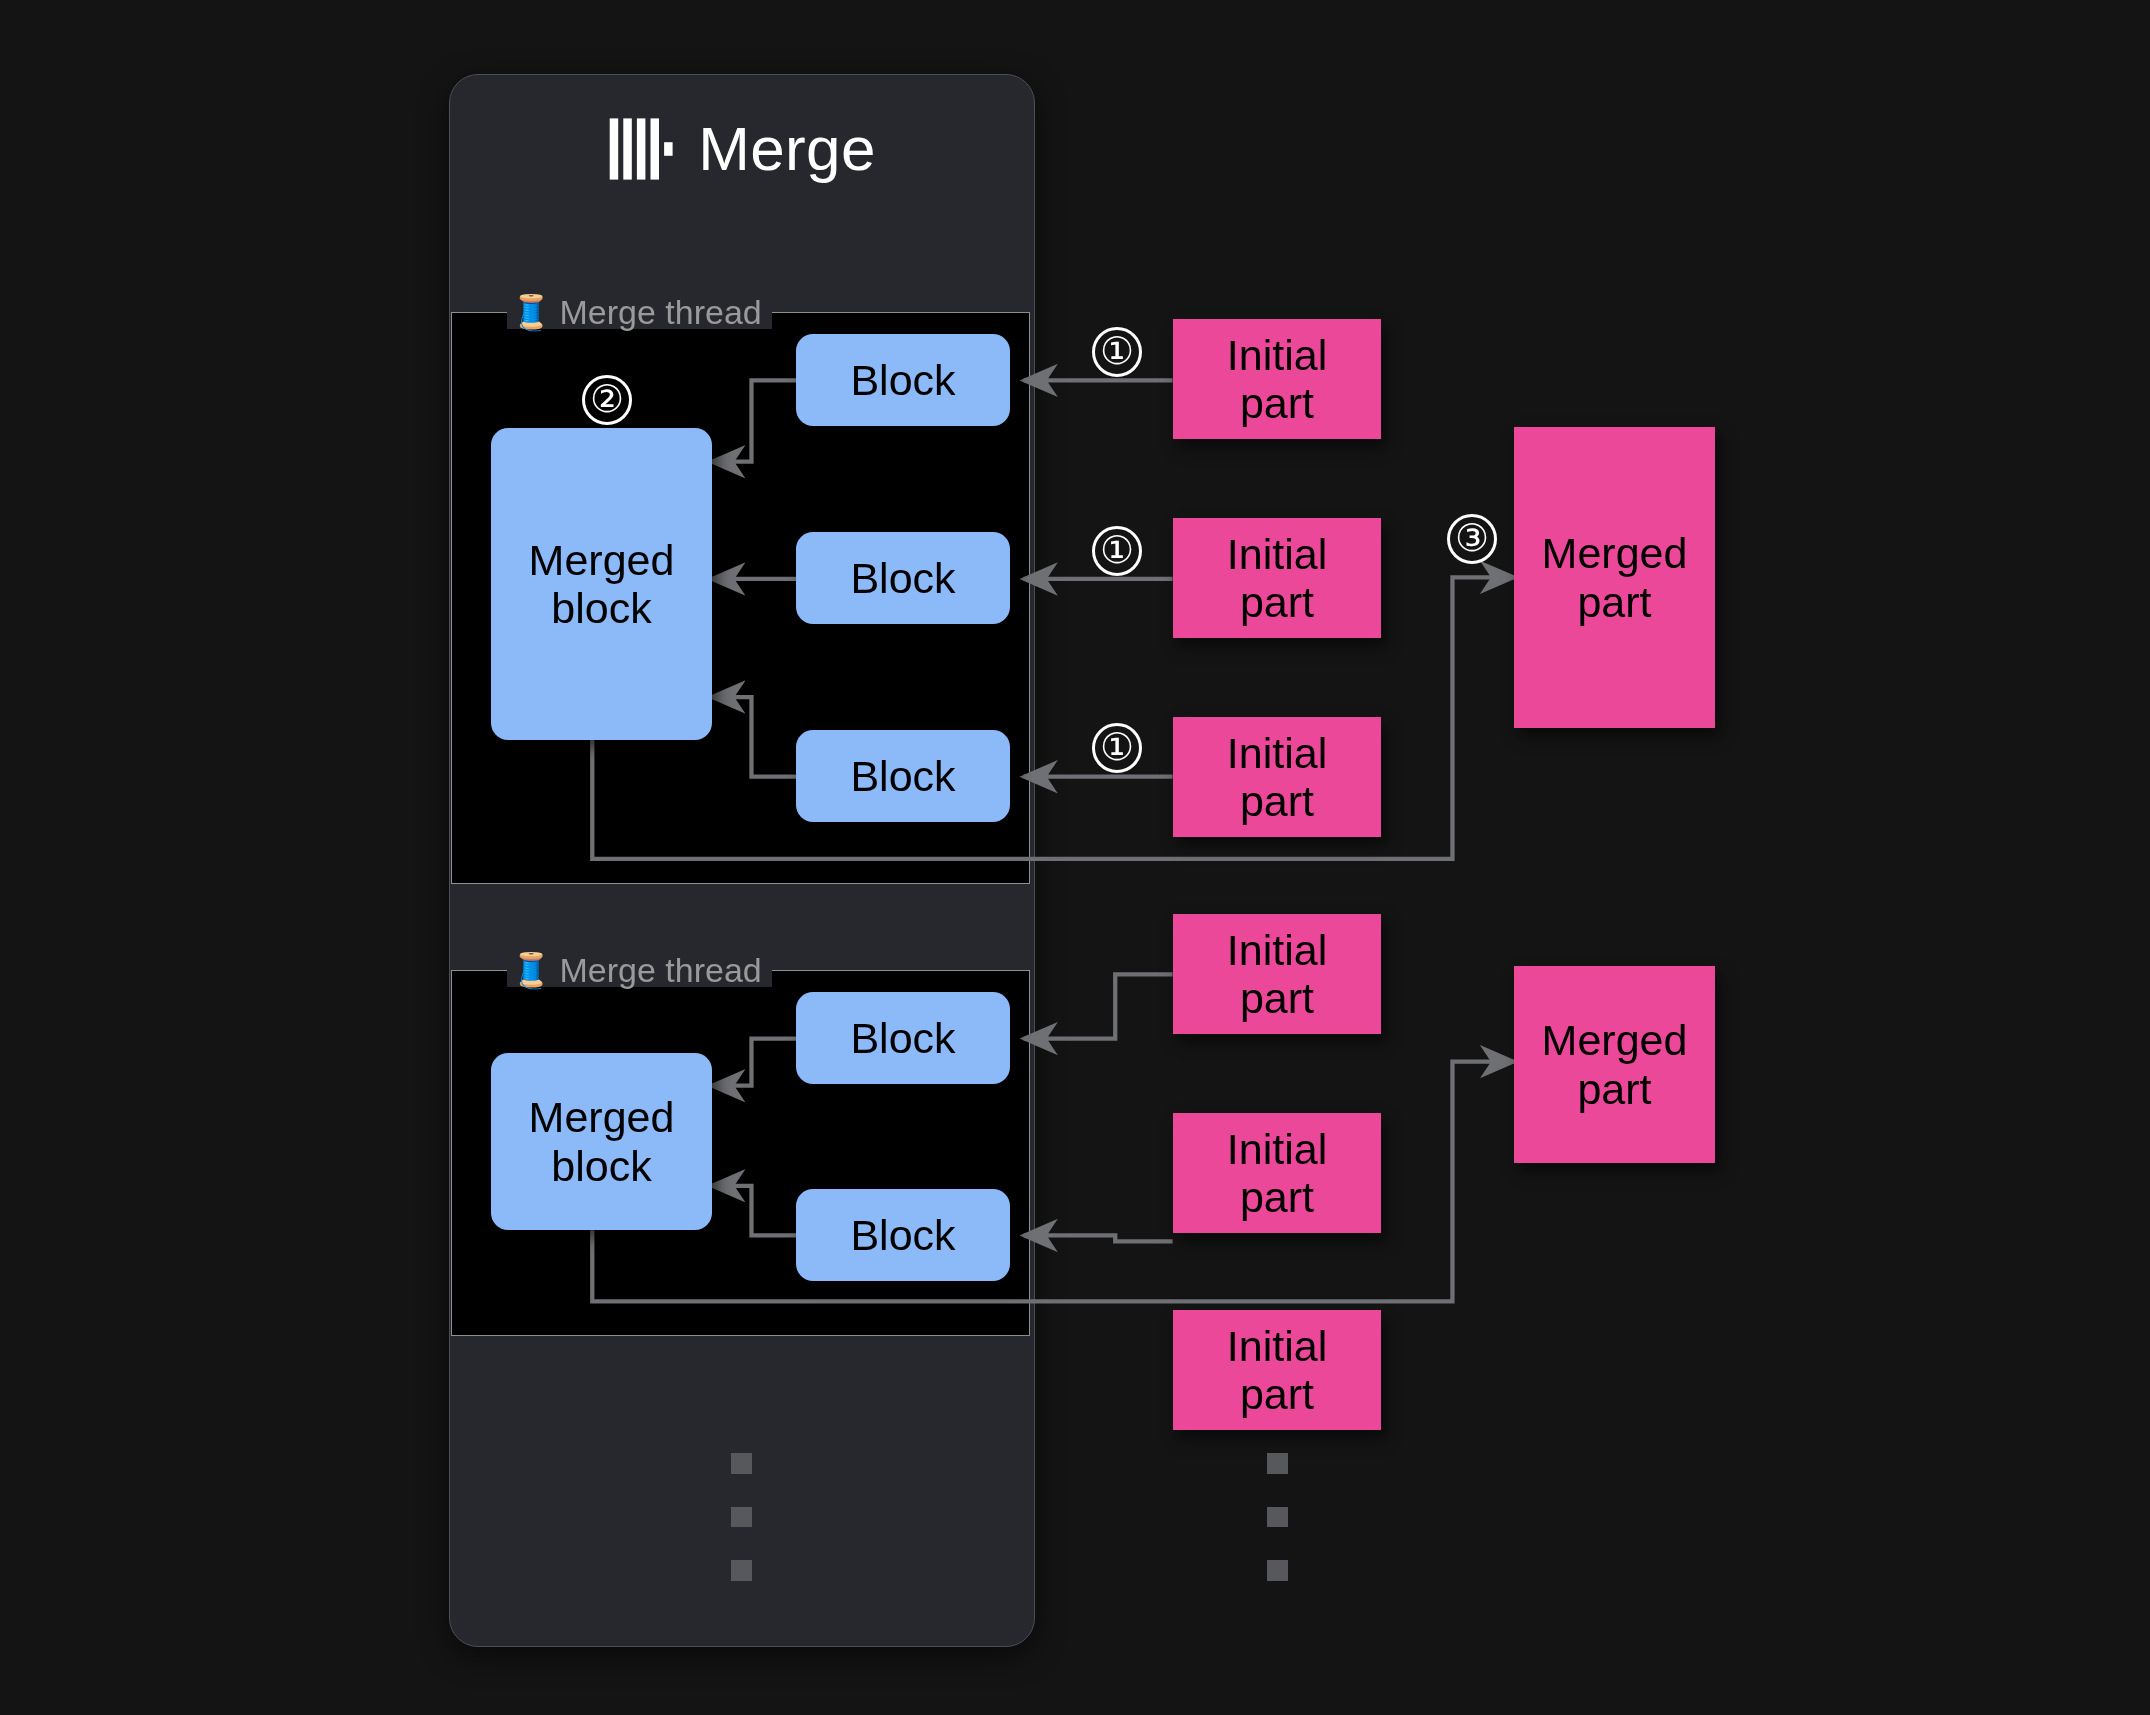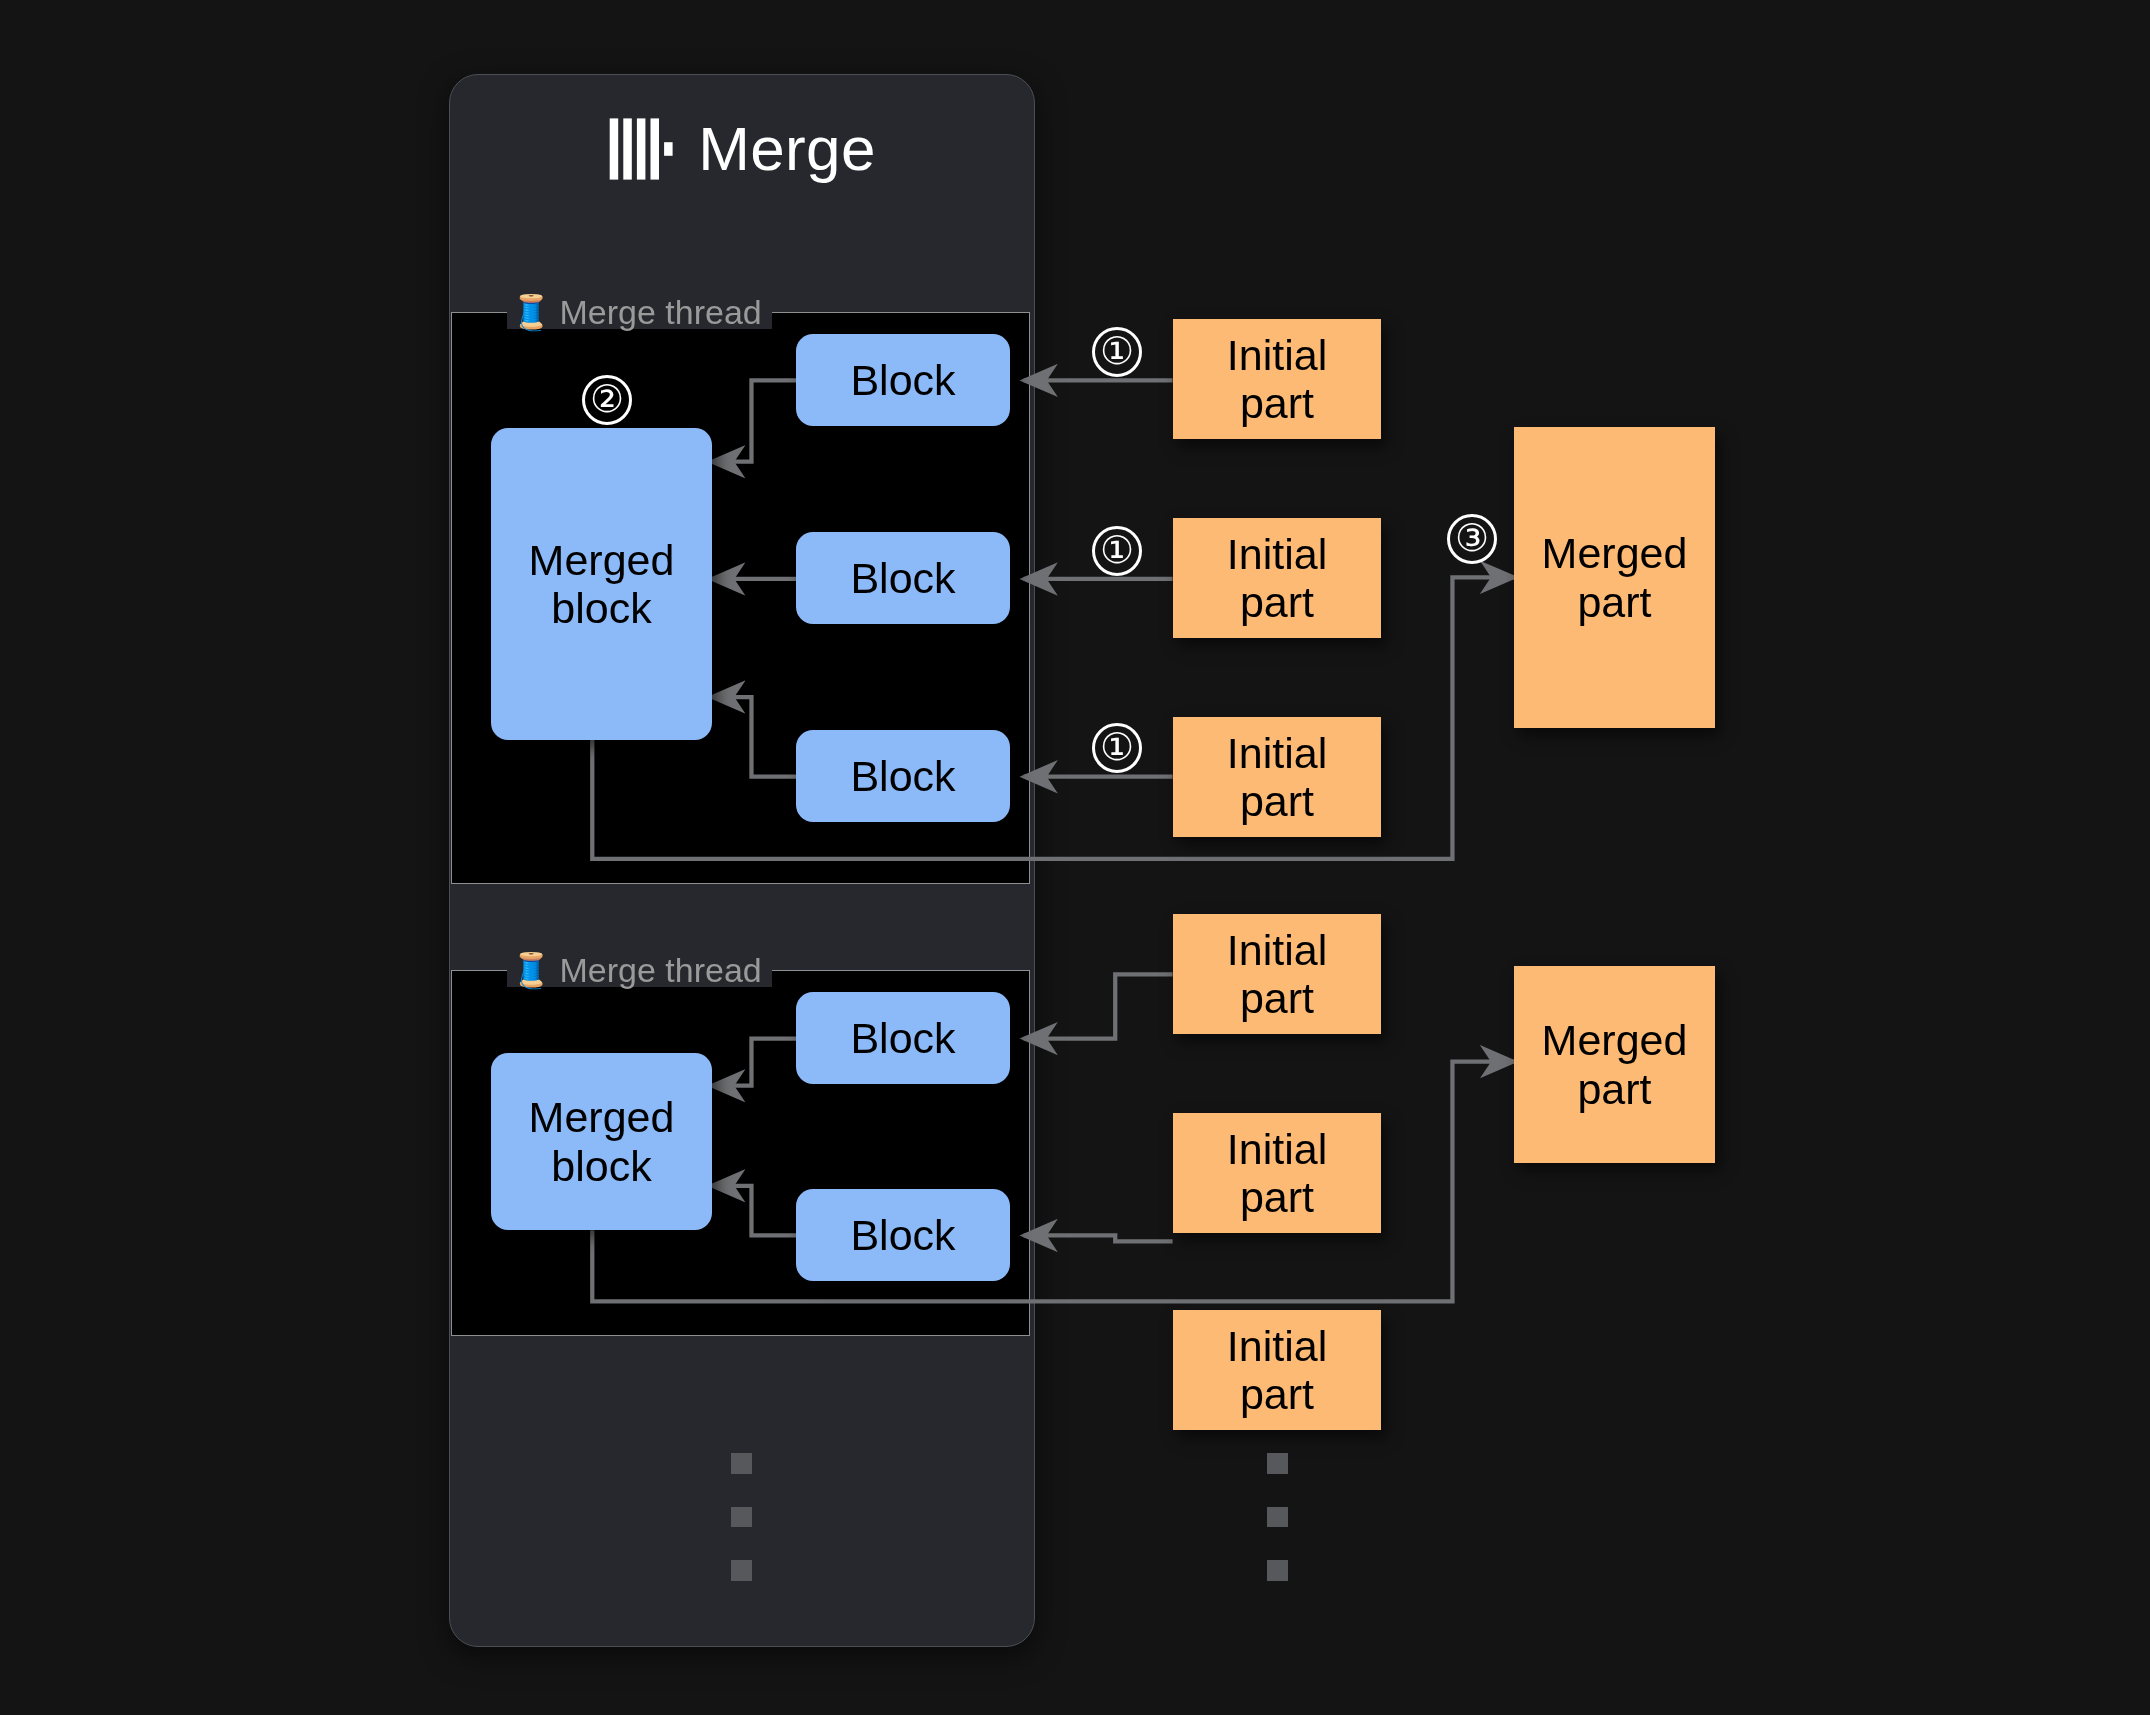--- a/index.html
+++ b/index.html
@@ -87,21 +87,21 @@
     align-items: center;
     justify-content: center;
     text-align: center;
     color: #000000;
     font-size: 43px;
     line-height: 1.12;
     z-index: 4;
     box-shadow: 5.1px 7.7px 13.7px rgba(0,0,0,0.55);
   }
   .box.blue   { background: #8cbaf8; border-radius: 17px; }
-  .box.yellow { background: #fdba74; }
+  .box.yellow { background: #ec4899; }
 
   
   .step {
     position: absolute;
     width: 50px;
     height: 50px;
     border: 3.4px solid #ffffff;
     border-radius: 50%;
     color: #ffffff;
     font-size: 38px;

